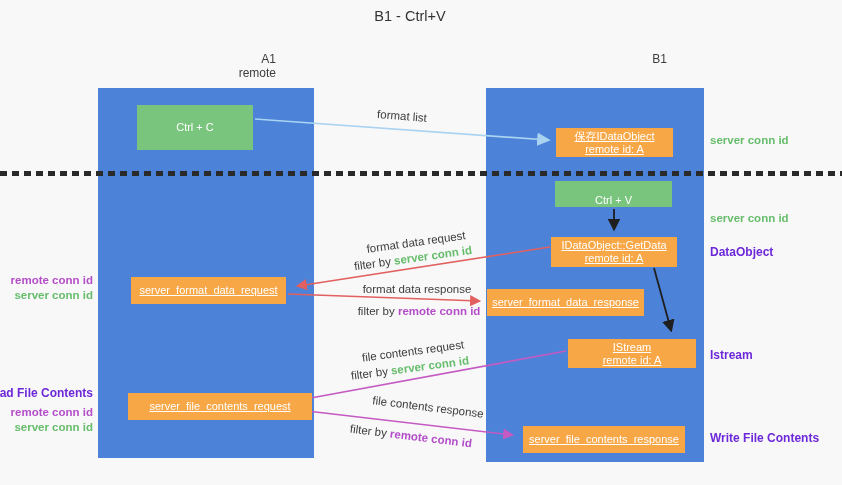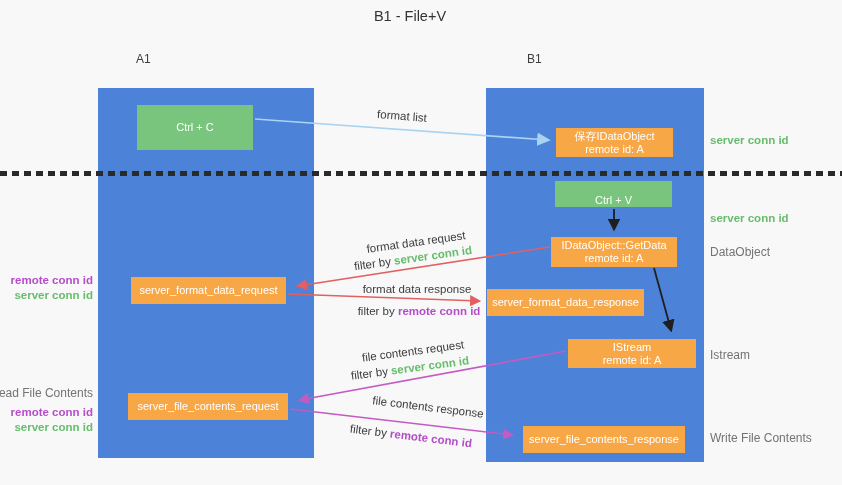--- a/index.html
+++ b/index.html
@@ -8,67 +8,68 @@
     background:#f8f8f9;overflow:hidden;
     font-family:"Liberation Sans",sans-serif;
     color:#3d3d3d;
   }
   .abs{position:absolute;}
   .title{
     left:300px;top:7px;width:220px;text-align:center;
     font-size:14.5px;line-height:19px;color:#333;
   }
   .lane-header{
-    width:140px;text-align:left;font-size:12px;line-height:14px;color:#3d3d3d;
+    width:140px;text-align:right;font-size:12px;line-height:14px;color:#3d3d3d;
   }
   .lane{
     background:#4c82d8;
   }
   .dashes{
     left:0;top:171px;width:842px;height:5px;
     background:repeating-linear-gradient(90deg,#2a2a2a 0 7px,transparent 7px 12px);
   }
   svg.overlay{position:absolute;left:0;top:0;pointer-events:none;}
   .node{
     display:flex;flex-direction:column;align-items:center;justify-content:center;
     color:#fff;font-size:11px;line-height:13px;text-align:center;
   }
   .node.green{background:#79c57e;}
-  .node.orange{background:#f8a747;}
+  .node.orange{background:#f8a747;text-decoration:underline;}
   .elabel{
     white-space:nowrap;font-size:11.5px;color:#3d3d3d;
     transform:translate(-50%,-50%);
   }
   .rot-m8{transform:translate(-50%,-50%) rotate(-8deg);}
   .rot-m75{transform:translate(-50%,-50%) rotate(-7.5deg);}
   .rot-p45{transform:translate(-50%,-50%) rotate(4.5deg);}
   .rot-p7{transform:translate(-50%,-50%) rotate(7deg);}
   .green-t{color:#67bd6c;font-weight:bold;}
   .magenta-t{color:#b44ec8;font-weight:bold;}
   .sideL{
     right:749px;text-align:right;white-space:nowrap;
     font-size:11.5px;line-height:15px;font-weight:bold;
   }
   .sideR{
     left:710px;text-align:left;white-space:nowrap;
     font-size:11.5px;line-height:15px;
   }
-  .plain{font-weight:normal;font-size:12px;color:#737373;}
+  .plain{font-weight:bold;font-size:12px;color:#6d28d9;}
 </style>
 </head>
 <body>
 
 <div class="canvas">
 
   <div class="abs title">
-    <div>B1 - File+V</div>
+    <div>B1 - Ctrl+V</div>
   </div>
 
   <div class="abs lane-header" style="left:136px;top:52px;">
     <div>A1</div>
+    <div>remote</div>
   </div>
   <div class="abs lane-header" style="left:527px;top:52px;">
     <div>B1</div>
   </div>
 
   <div class="abs lane" style="left:98px;top:88px;width:216px;height:370px;"></div>
   <div class="abs lane" style="left:486px;top:88px;width:218px;height:374px;"></div>
 
   <div class="abs dashes"></div>
 
@@ -120,21 +121,21 @@
 
   <div class="abs node orange" style="left:131px;top:277px;width:155px;height:27px;">
     <div>server_format_data_request</div>
   </div>
 
   <div class="abs node orange" style="left:568px;top:339px;width:128px;height:29px;">
     <div>IStream</div>
     <div>remote id: A</div>
   </div>
 
-  <div class="abs node orange" style="left:128px;top:393px;width:160px;height:27px;">
+  <div class="abs node orange" style="left:128px;top:393px;width:184px;height:27px;">
     <div>server_file_contents_request</div>
   </div>
 
   <div class="abs node orange" style="left:523px;top:426px;width:162px;height:27px;">
     <div>server_file_contents_response</div>
   </div>
 
   <div class="abs elabel rot-p45" style="left:402px;top:116px;">format list</div>
 
   <div class="abs elabel rot-m8" style="left:416px;top:242px;">format data request</div>

